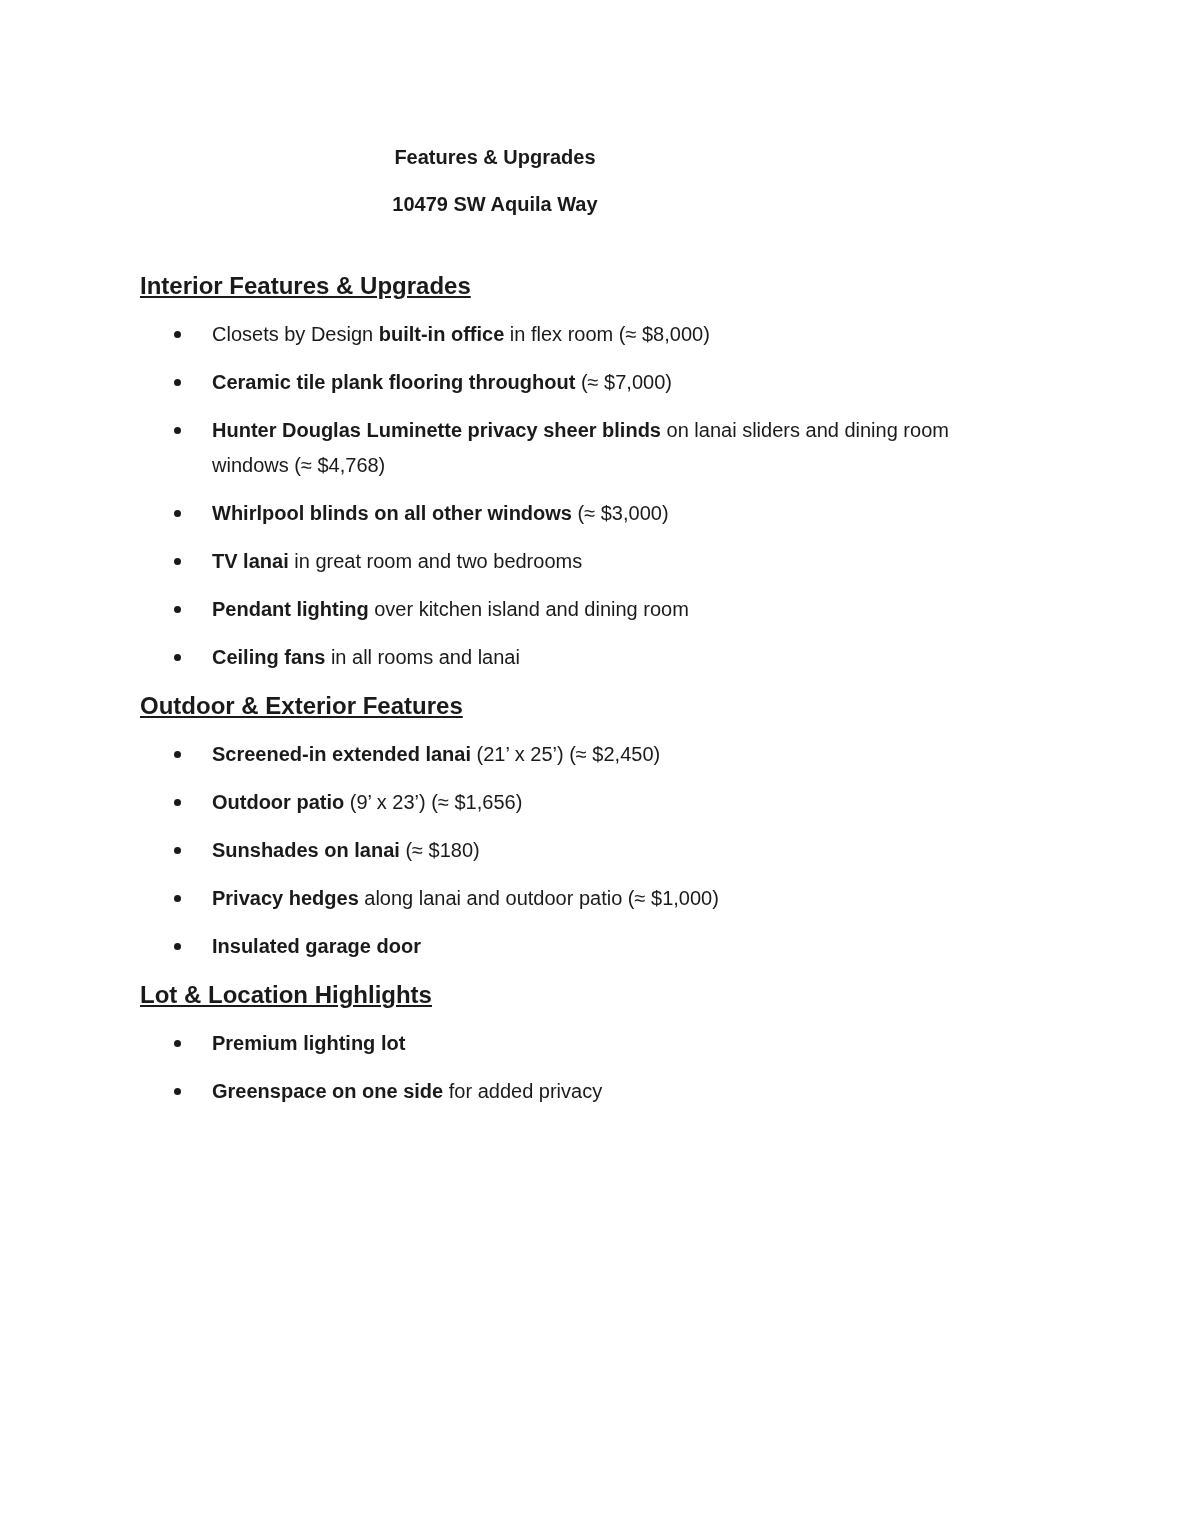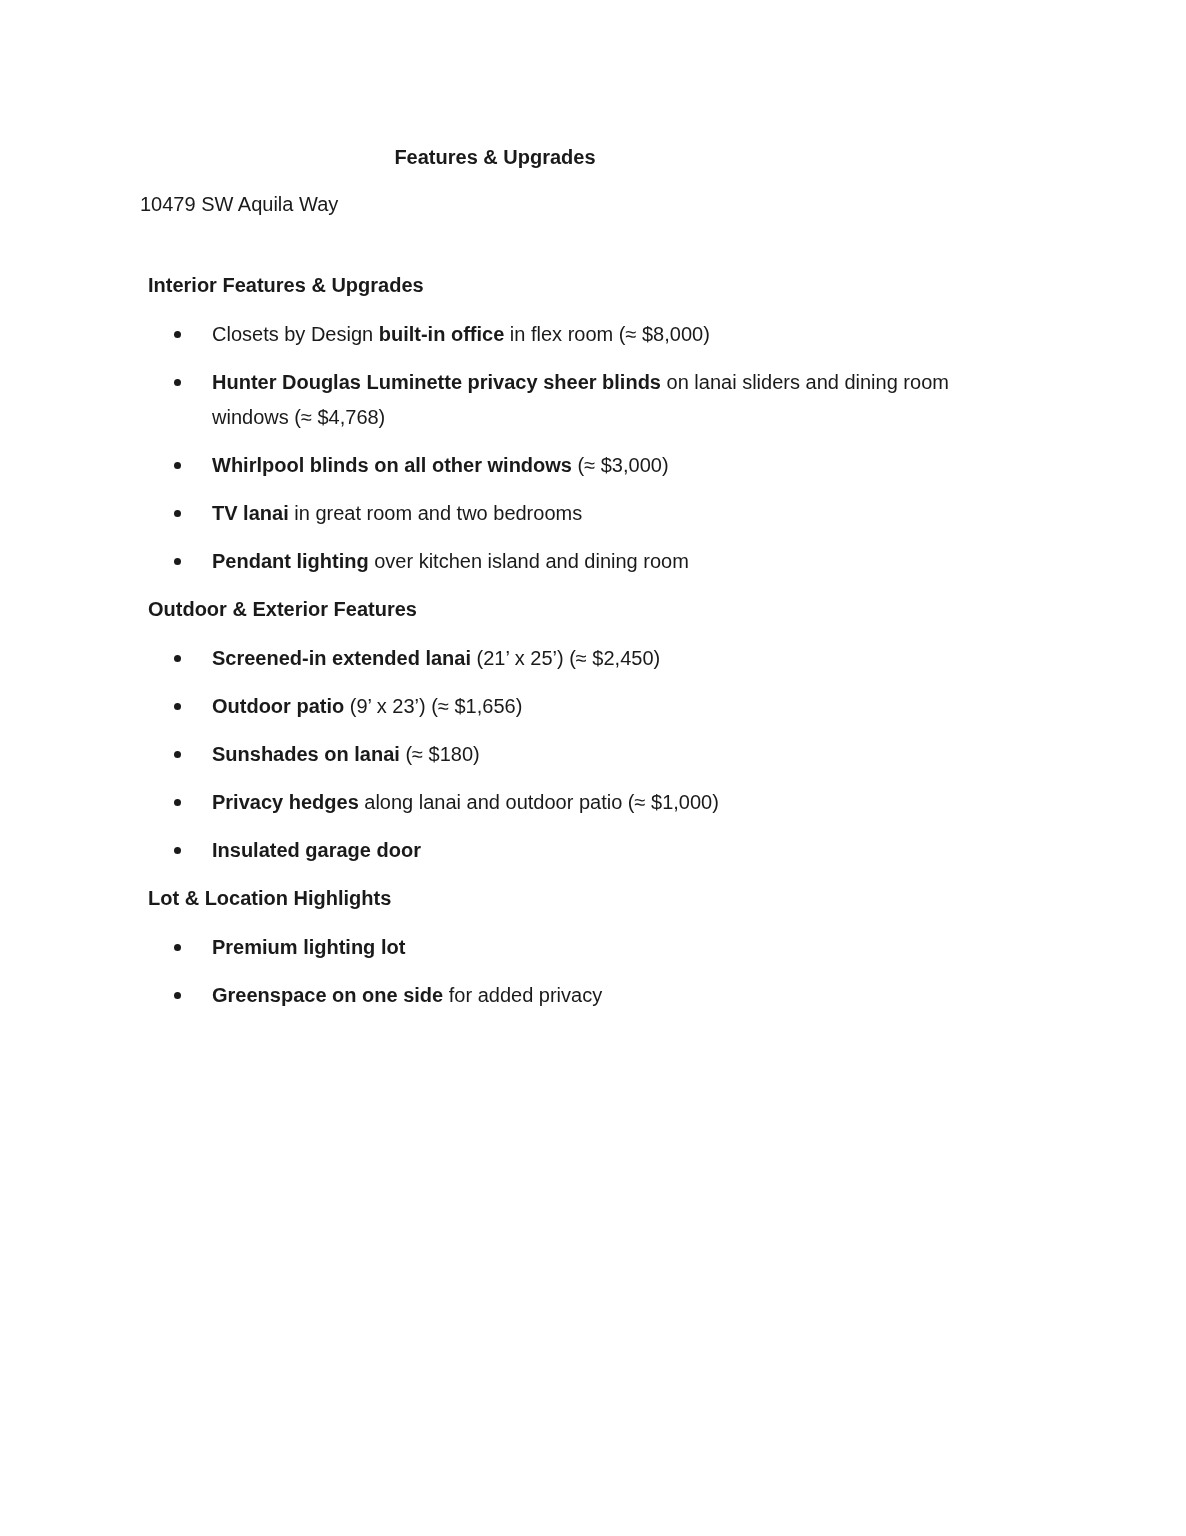--- a/index.html
+++ b/index.html
@@ -21,27 +21,29 @@
   }
   .doc-title {
     margin: 0;
     font-size: 20px;
     line-height: 35px;
     font-weight: bold;
     text-align: center;
   }
   .doc-address {
     margin: 12px 0 0 0;
-    text-align: left;
+    text-align: center;
+    font-weight: bold;
   }
   .section-heading {
-    margin: 8px;
-    font-size: 20px;
+    margin: 0;
+    font-size: 24px;
     line-height: 35px;
     font-weight: bold;
+    text-decoration: underline;
   }
   .section-heading.first {
     margin-top: 46px;
   }
   ul.feature-list {
     list-style: none;
     margin: 14px 0 13px 0;
     padding: 0;
     width: 872px;
   }
@@ -66,24 +68,26 @@
 <body>
 
 <div class="page">
 
   <h1 class="doc-title">Features &amp; Upgrades</h1>
   <p class="doc-address">10479 SW Aquila Way</p>
 
   <h2 class="section-heading first">Interior Features &amp; Upgrades</h2>
   <ul class="feature-list">
     <li><span class="bullet"></span><span>Closets by Design </span><strong>built-in office</strong><span> in flex room (≈ $8,000)</span></li>
+    <li><span class="bullet"></span><span></span><strong>Ceramic tile plank flooring throughout</strong><span> (≈ $7,000)</span></li>
     <li><span class="bullet"></span><span></span><strong>Hunter Douglas Luminette privacy sheer blinds</strong><span> on lanai sliders and dining room windows (≈ $4,768)</span></li>
     <li><span class="bullet"></span><span></span><strong>Whirlpool blinds on all other windows</strong><span> (≈ $3,000)</span></li>
     <li><span class="bullet"></span><span></span><strong>TV lanai</strong><span> in great room and two bedrooms</span></li>
     <li><span class="bullet"></span><span></span><strong>Pendant lighting</strong><span> over kitchen island and dining room</span></li>
+    <li><span class="bullet"></span><span></span><strong>Ceiling fans</strong><span> in all rooms and lanai</span></li>
   </ul>
 
   <h2 class="section-heading">Outdoor &amp; Exterior Features</h2>
   <ul class="feature-list">
     <li><span class="bullet"></span><span></span><strong>Screened-in extended lanai</strong><span> (21’ x 25’) (≈ $2,450)</span></li>
     <li><span class="bullet"></span><span></span><strong>Outdoor patio</strong><span> (9’ x 23’) (≈ $1,656)</span></li>
     <li><span class="bullet"></span><span></span><strong>Sunshades on lanai</strong><span> (≈ $180)</span></li>
     <li><span class="bullet"></span><span></span><strong>Privacy hedges</strong><span> along lanai and outdoor patio (≈ $1,000)</span></li>
     <li><span class="bullet"></span><span></span><strong>Insulated garage door</strong><span></span></li>
   </ul>

